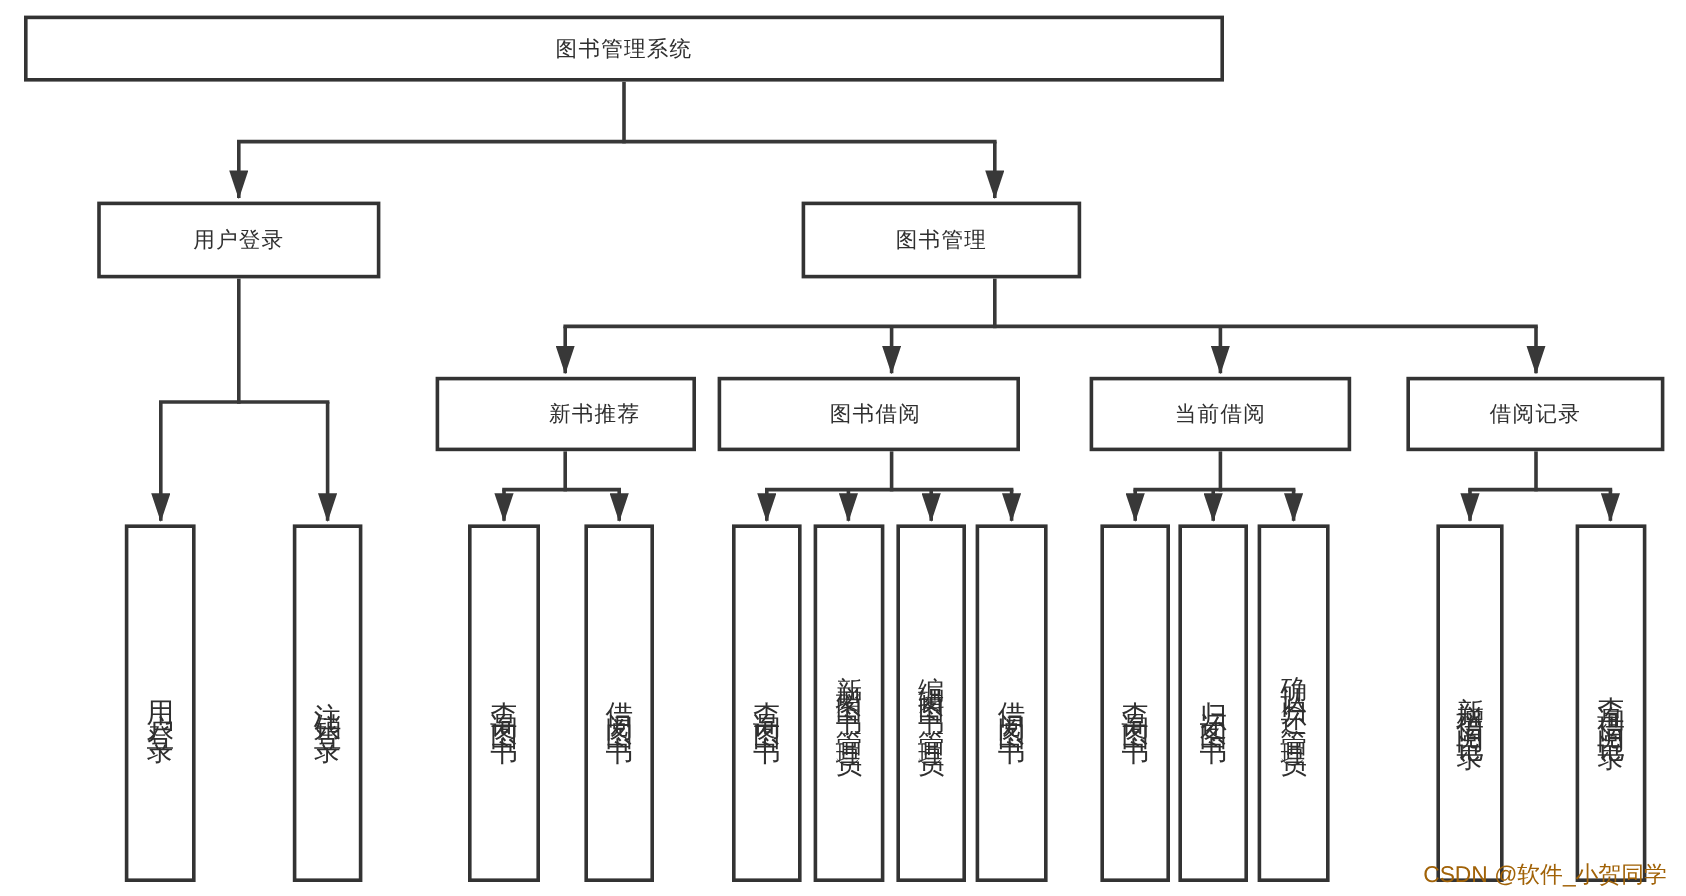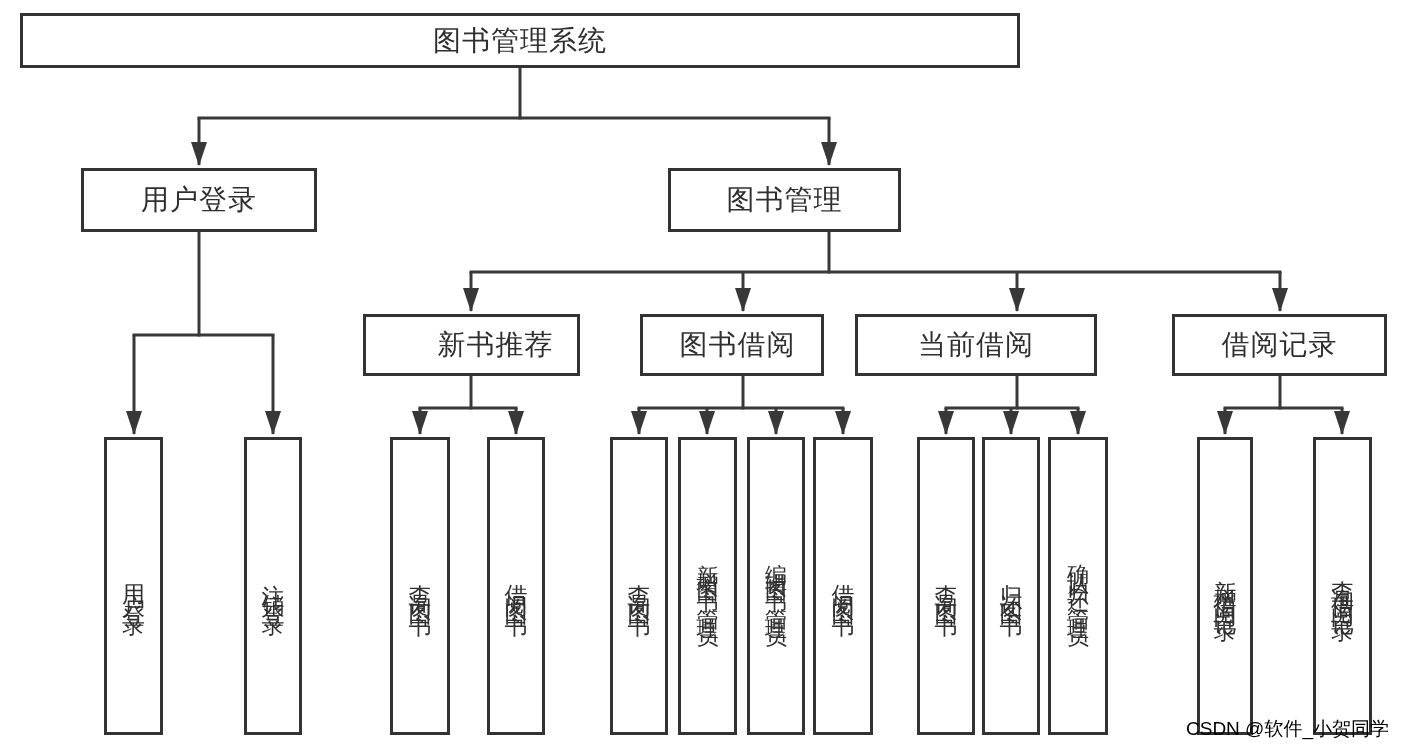--- a/index.html
+++ b/index.html
@@ -26,21 +26,21 @@
     position: absolute;
     box-sizing: border-box;
     border: 3px solid #333333;
     background: #ffffff;
     display: flex;
     align-items: center;
     justify-content: center;
     color: #2f2f2f;
   }
   .box .lbl {
-    font-size: 28px;
+    font-size: 18px;
     letter-spacing: 1px;
     white-space: nowrap;
   }
   .root-box   { left: 20px;  top: 13px;  width: 1000px; height: 55px; }
   .lvl2       { top: 168px; height: 64px; }
   .lvl3       { top: 314px; height: 62px; }
   .leaf       { top: 437px; height: 298px; }
   .leaf .lbl {
     writing-mode: vertical-rl;
     text-orientation: mixed;
@@ -49,21 +49,21 @@
     line-height: 1;
     white-space: nowrap;
   }
   .leaf.mid .lbl   { letter-spacing: 8px; }
   .leaf.tight .lbl { font-size: 22px; letter-spacing: 9px; }
   .watermark {
     position: absolute;
     left: 1186px;
     top: 716px;
     font-size: 19px;
-    color: #000000;
+    color: #a16207;
     white-space: nowrap;
     z-index: 5;
   }
 </style>
 </head>
 <body>
 
 <div class="stage">
 
   <svg class="wires" viewBox="0 0 1405 747" xmlns="http://www.w3.org/2000/svg">
@@ -123,24 +123,24 @@
   <div class="box lvl2" style="left:81px;width:236px;">
     <span class="lbl">用户登录</span>
   </div>
   <div class="box lvl2" style="left:668px;width:233px;">
     <span class="lbl">图书管理</span>
   </div>
 
   <div class="box lvl3" style="left:363px;width:217px;padding-left:48px;">
     <span class="lbl">新书推荐</span>
   </div>
-  <div class="box lvl3" style="left:640px;width:184px;padding-left:11px;">
+  <div class="box lvl3" style="left:598px;width:252px;padding-left:11px;">
     <span class="lbl">图书借阅</span>
   </div>
-  <div class="box lvl3" style="left:855px;width:242px;text-align:right;">
+  <div class="box lvl3" style="left:908px;width:218px;text-align:right;">
     <span class="lbl">当前借阅</span>
   </div>
   <div class="box lvl3" style="left:1172px;width:215px;">
     <span class="lbl">借阅记录</span>
   </div>
 
   <div class="box leaf" style="left:104px;width:59px;">
     <span class="lbl">用户登录</span>
   </div>
   <div class="box leaf" style="left:244px;width:58px;">

